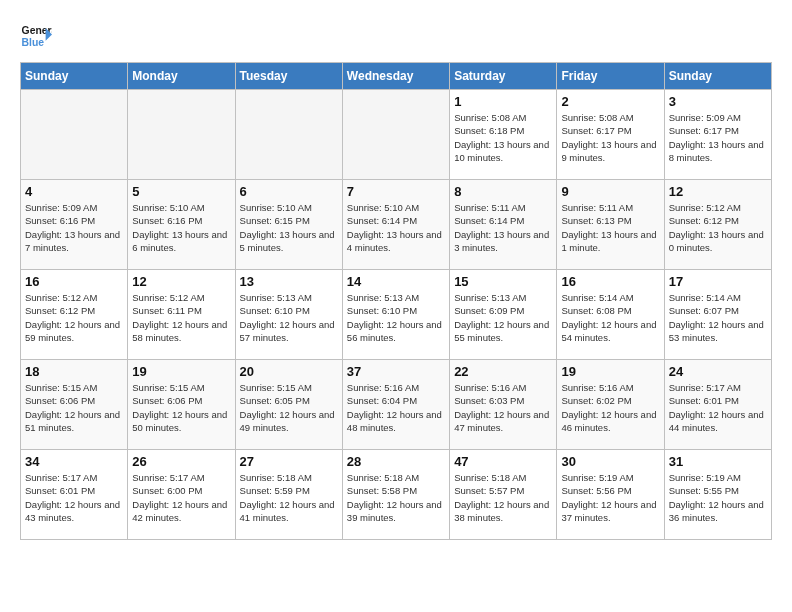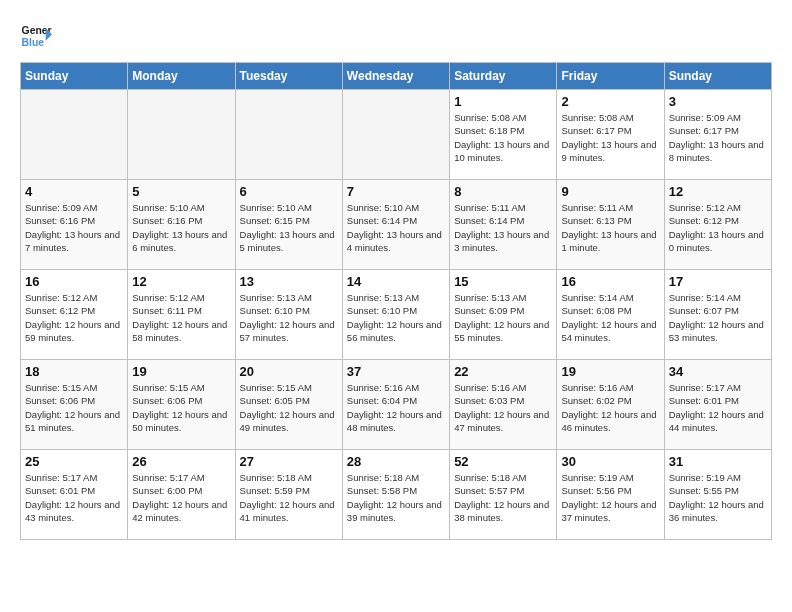--- a/index.html
+++ b/index.html
@@ -206,43 +206,43 @@
         </td>
         <td>
           <div class="day-number">22</div>
           <div class="day-info">Sunrise: 5:16 AM<br>Sunset: 6:03 PM<br>Daylight: 12 hours and 47 minutes.</div>
         </td>
         <td>
           <div class="day-number">19</div>
           <div class="day-info">Sunrise: 5:16 AM<br>Sunset: 6:02 PM<br>Daylight: 12 hours and 46 minutes.</div>
         </td>
         <td>
+          <div class="day-number">24</div>
+          <div class="day-info">Sunrise: 5:17 AM<br>Sunset: 6:01 PM<br>Daylight: 12 hours and 44 minutes.</div>
+        </td>
+      </tr>
+      <tr>
+        <td>
           <div class="day-number">34</div>
-          <div class="day-info">Sunrise: 5:17 AM<br>Sunset: 6:01 PM<br>Daylight: 12 hours and 44 minutes.</div>
-        </td>
-      </tr>
-      <tr>
-        <td>
-          <div class="day-number">25</div>
           <div class="day-info">Sunrise: 5:17 AM<br>Sunset: 6:01 PM<br>Daylight: 12 hours and 43 minutes.</div>
         </td>
         <td>
           <div class="day-number">26</div>
           <div class="day-info">Sunrise: 5:17 AM<br>Sunset: 6:00 PM<br>Daylight: 12 hours and 42 minutes.</div>
         </td>
         <td>
           <div class="day-number">27</div>
           <div class="day-info">Sunrise: 5:18 AM<br>Sunset: 5:59 PM<br>Daylight: 12 hours and 41 minutes.</div>
         </td>
         <td>
           <div class="day-number">28</div>
           <div class="day-info">Sunrise: 5:18 AM<br>Sunset: 5:58 PM<br>Daylight: 12 hours and 39 minutes.</div>
         </td>
         <td>
-          <div class="day-number">52</div>
+          <div class="day-number">47</div>
           <div class="day-info">Sunrise: 5:18 AM<br>Sunset: 5:57 PM<br>Daylight: 12 hours and 38 minutes.</div>
         </td>
         <td>
           <div class="day-number">30</div>
           <div class="day-info">Sunrise: 5:19 AM<br>Sunset: 5:56 PM<br>Daylight: 12 hours and 37 minutes.</div>
         </td>
         <td>
           <div class="day-number">31</div>
           <div class="day-info">Sunrise: 5:19 AM<br>Sunset: 5:55 PM<br>Daylight: 12 hours and 36 minutes.</div>
         </td>

